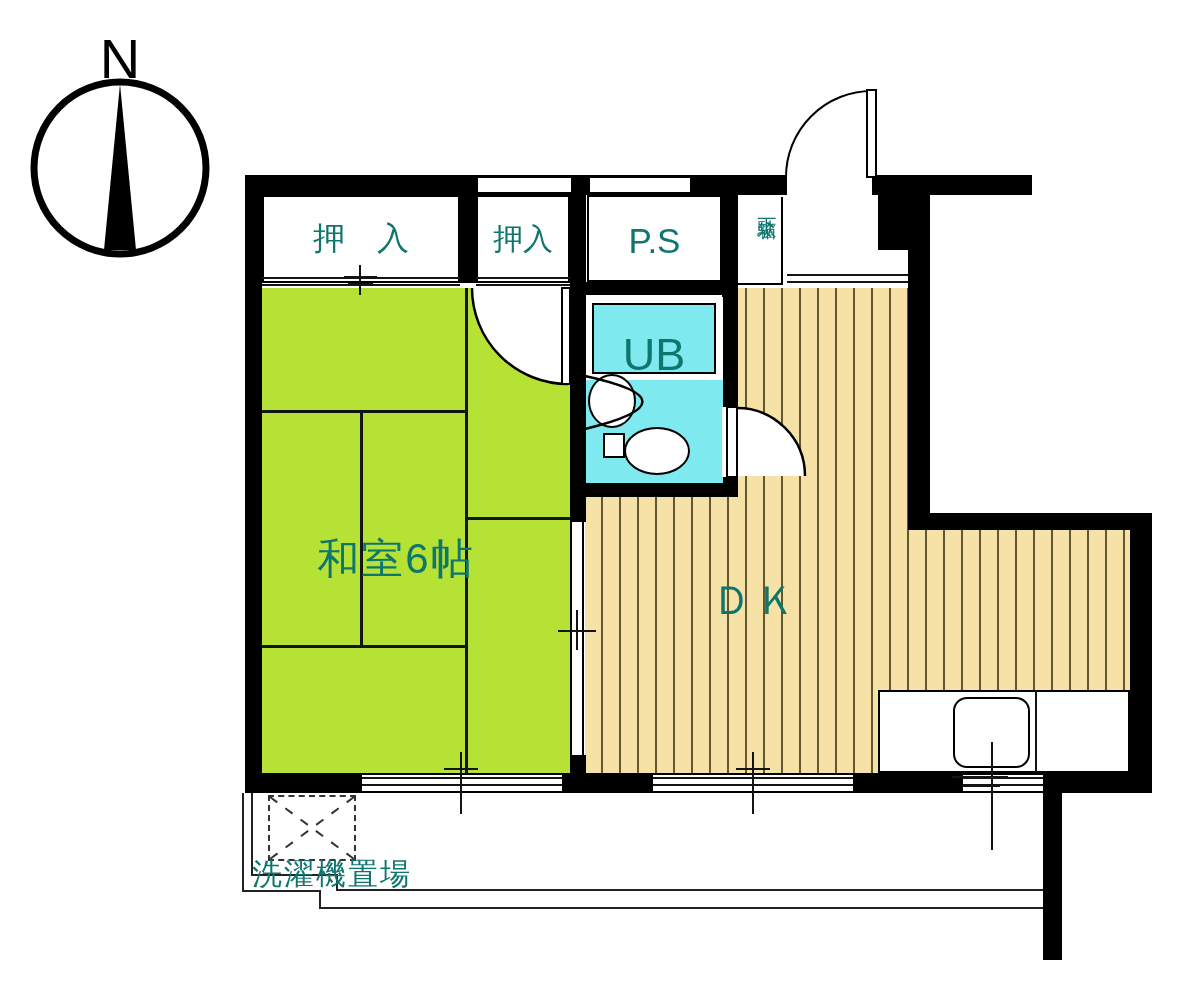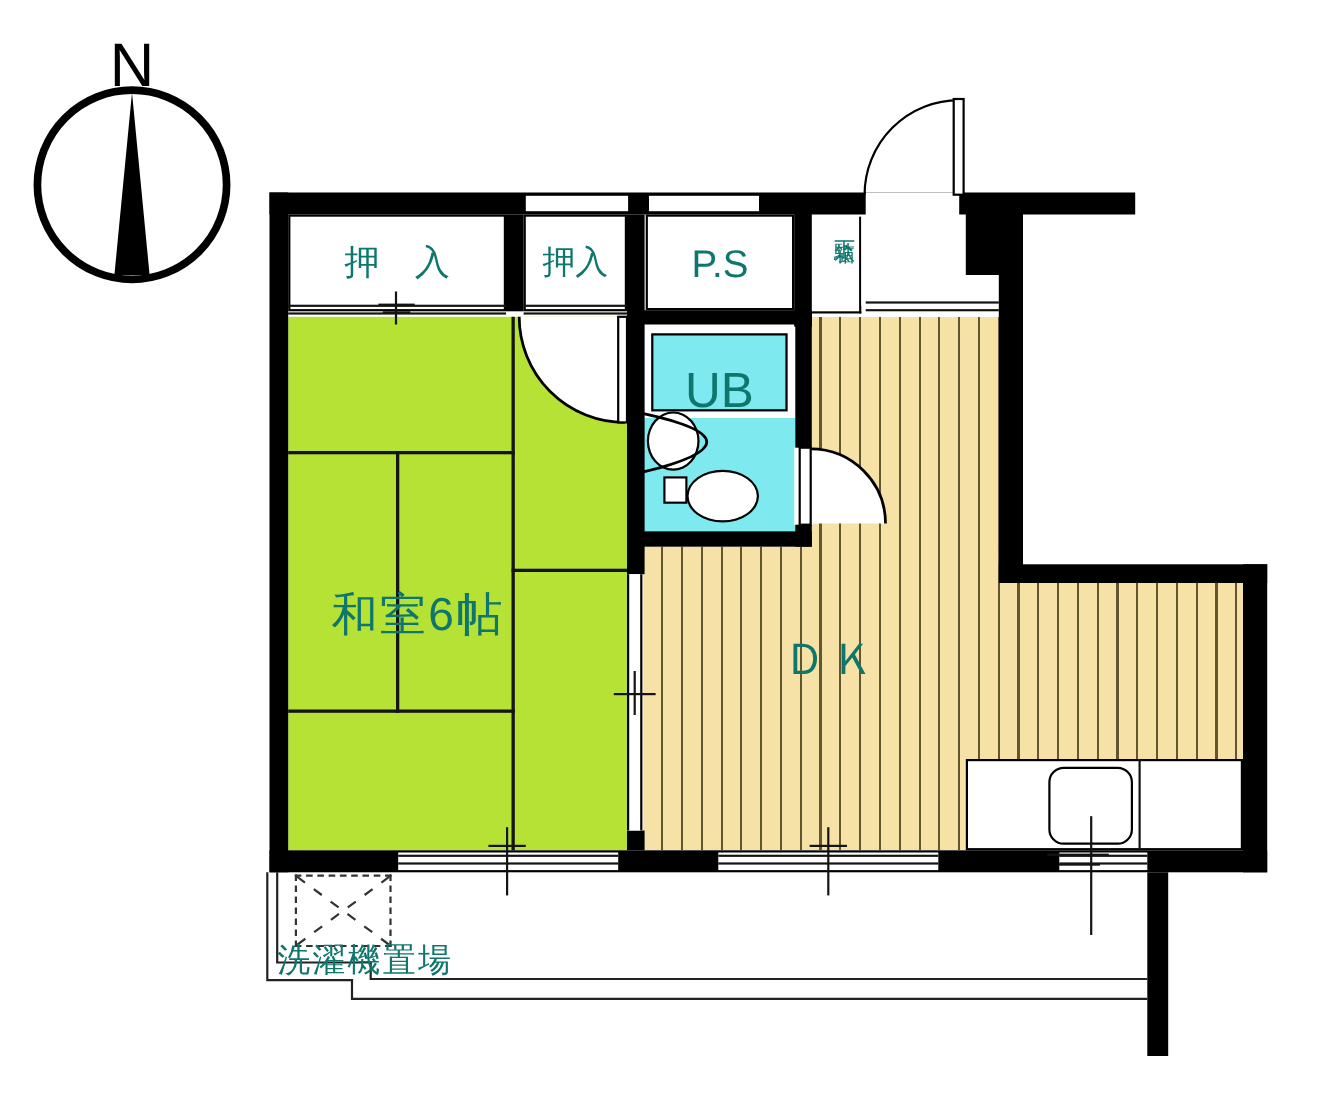--- a/index.html
+++ b/index.html
@@ -148,17 +148,17 @@
       <line x1="270" y1="797" x2="354" y2="859"></line>
       <line x1="354" y1="797" x2="270" y2="859"></line>
     </g>
   </svg>
 
   <div class="lbl ctr" style="left:262px;top:222px;width:198px;font-size:32px;">押　入</div>
   <div class="lbl ctr" style="left:476px;top:224px;width:94px;font-size:30px;">押入</div>
   <div class="lbl ctr" style="left:587px;top:223px;width:135px;font-size:35px;">P.S</div>
   <div class="lbl" style="left:747px;top:203px;width:30px;height:80px;font-size:19px;writing-mode:vertical-rl;letter-spacing:2px;">下駄箱</div>
   <div class="lbl ctr" style="left:592px;top:321px;width:124px;font-size:45px;margin-top:11px;">UB</div>
-  <div class="lbl ctr" style="left:262px;top:538px;width:236px;font-size:42px;letter-spacing:2px;">和室6帖</div>
+  <div class="lbl ctr" style="left:278px;top:538px;width:236px;font-size:42px;letter-spacing:2px;">和室6帖</div>
   <div class="lbl" style="left:712px;top:580px;font-size:40px;letter-spacing:4px;">ＤＫ</div>
   <div class="lbl" style="left:252px;top:826px;font-size:30px;letter-spacing:2px;margin-top:33px;">洗濯機置場</div>
 
 </div>
 
 </body></html>

